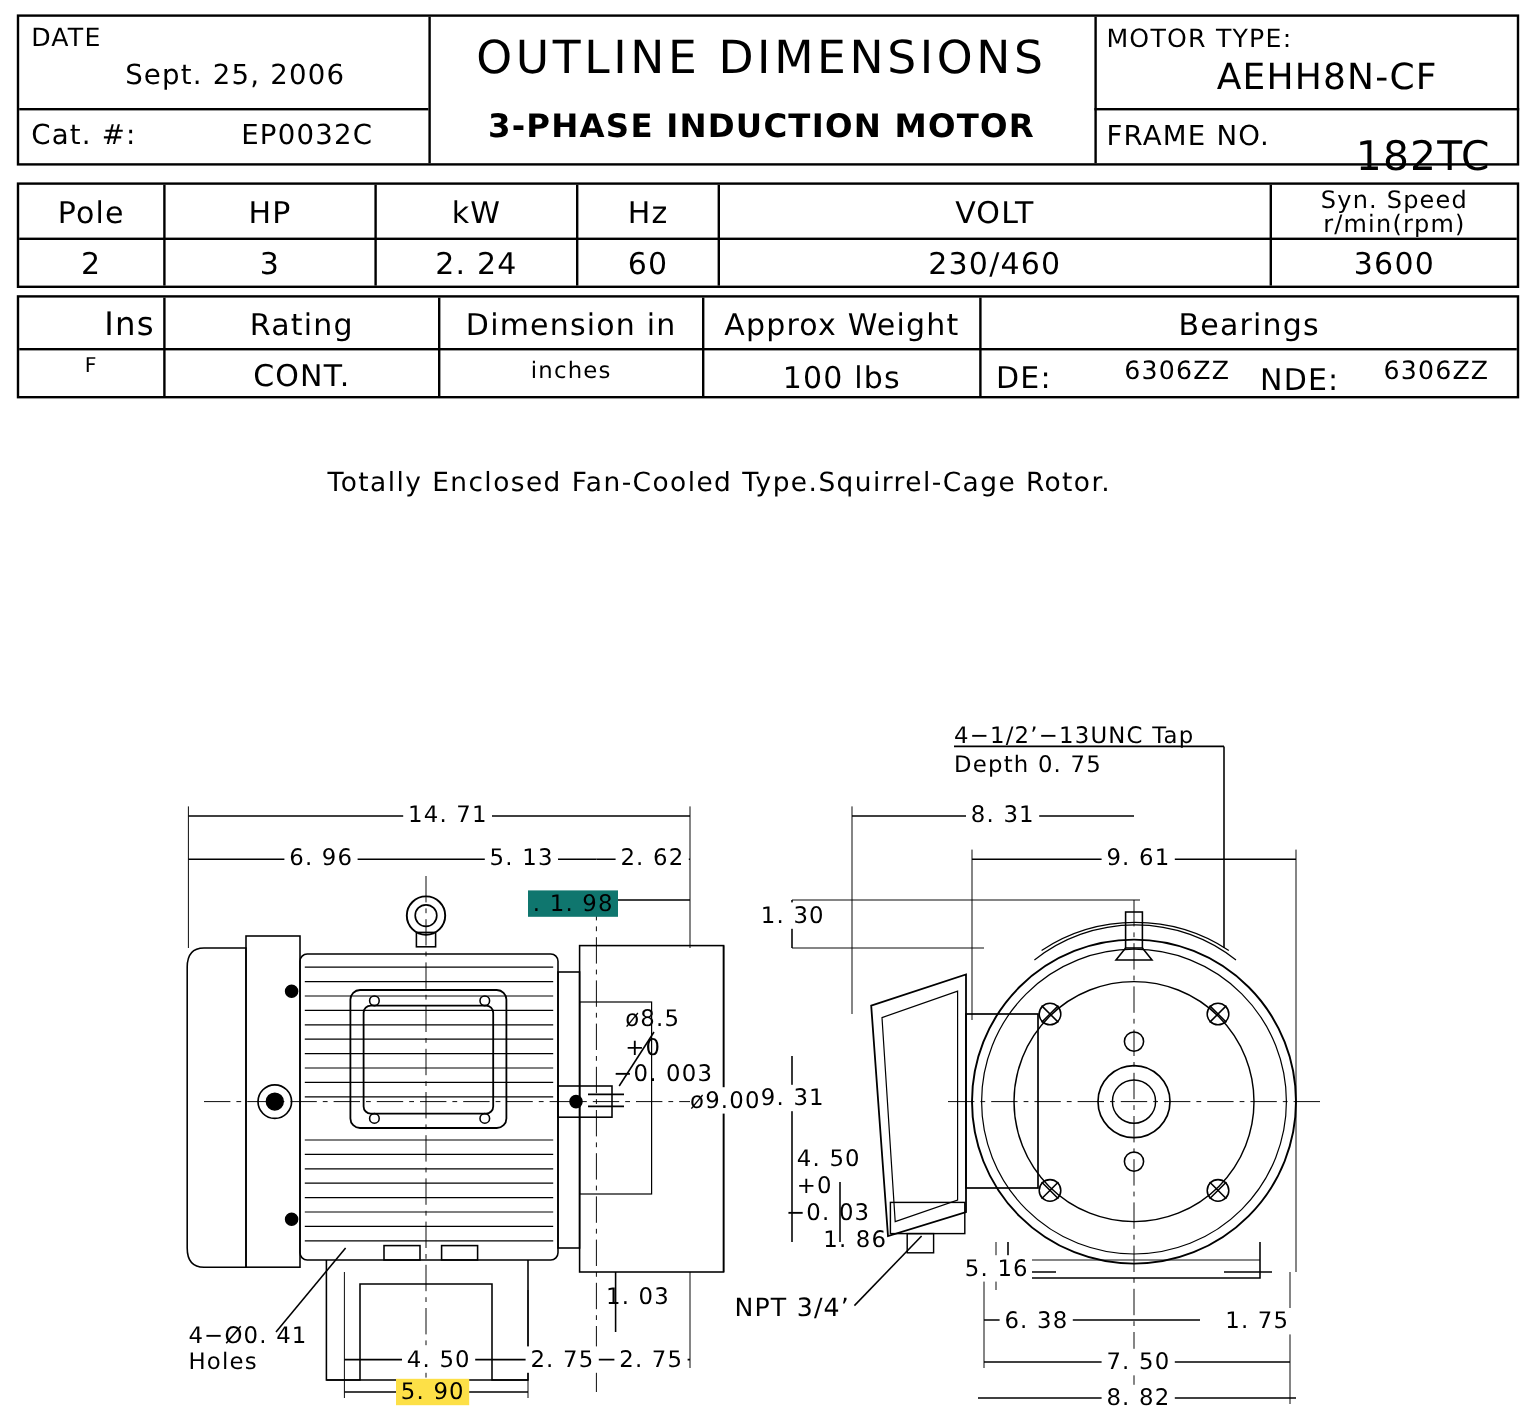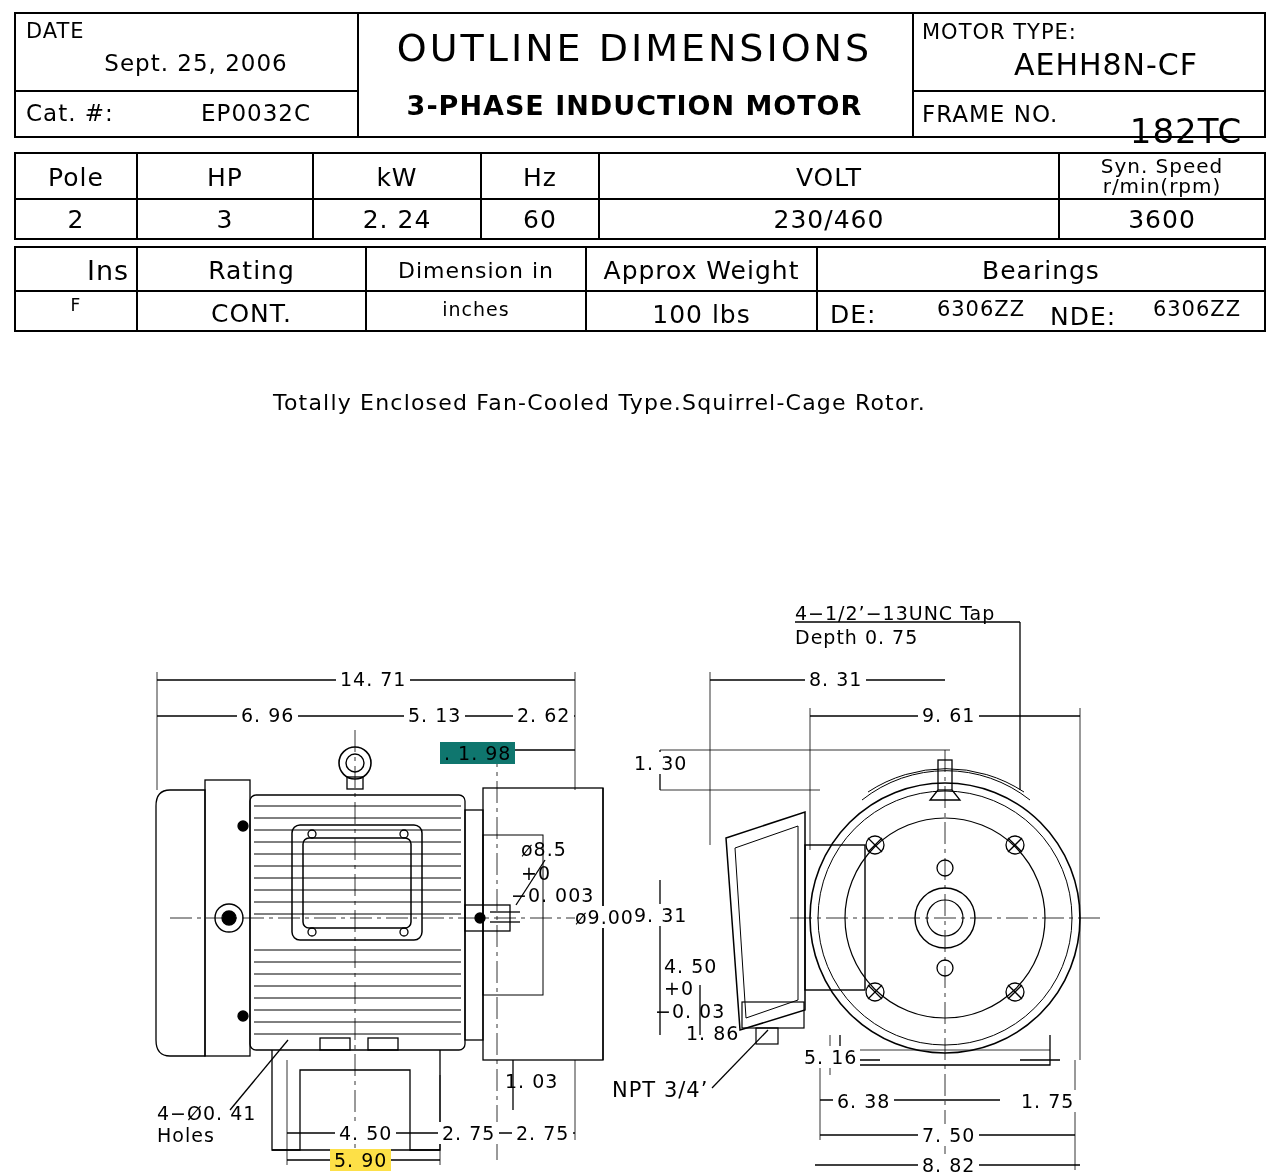--- a/index.html
+++ b/index.html
@@ -69,21 +69,21 @@
 
   <div class="tbl" style="left:14px;top:246px;width:1252px;height:86px;">
     <div class="hline" style="left:0;top:42px;width:1248px;"></div>
     <div class="vline" style="left:120px;top:0;height:82px;"></div>
     <div class="vline" style="left:349px;top:0;height:82px;"></div>
     <div class="vline" style="left:569px;top:0;height:82px;"></div>
     <div class="vline" style="left:800px;top:0;height:82px;"></div>
 
     <div class="cell" style="left:0;top:2px;width:120px;height:40px;font-size:27px;margin-left:32px;">Ins</div>
     <div class="cell" style="left:122px;top:2px;width:227px;height:40px;font-size:25px;">Rating</div>
-    <div class="cell" style="left:351px;top:2px;width:218px;height:40px;font-size:22px;">Dimension in</div>
+    <div class="cell" style="left:351px;top:2px;width:218px;height:40px;font-size:25px;">Dimension in</div>
     <div class="cell" style="left:571px;top:2px;width:229px;height:40px;font-size:25px;">Approx Weight</div>
     <div class="cell" style="left:802px;top:2px;width:446px;height:40px;font-size:25px;">Bearings</div>
 
     <div class="cell" style="left:0;top:44px;width:120px;height:26px;font-size:17px;">F</div>
     <div class="cell" style="left:122px;top:48px;width:227px;height:34px;font-size:25px;">CONT.</div>
     <div class="cell" style="left:351px;top:46px;width:218px;height:30px;font-size:19px;">inches</div>
     <div class="cell" style="left:571px;top:50px;width:229px;height:32px;font-size:25px;">100  lbs</div>
     <div class="cell lbl-left" style="left:806px;top:50px;width:90px;height:32px;font-size:25px;">DE:</div>
     <div class="cell" style="left:900px;top:46px;width:130px;height:30px;font-size:21px;">6306ZZ</div>
     <div class="cell lbl-left" style="left:1026px;top:52px;width:100px;height:32px;font-size:25px;">NDE:</div>

